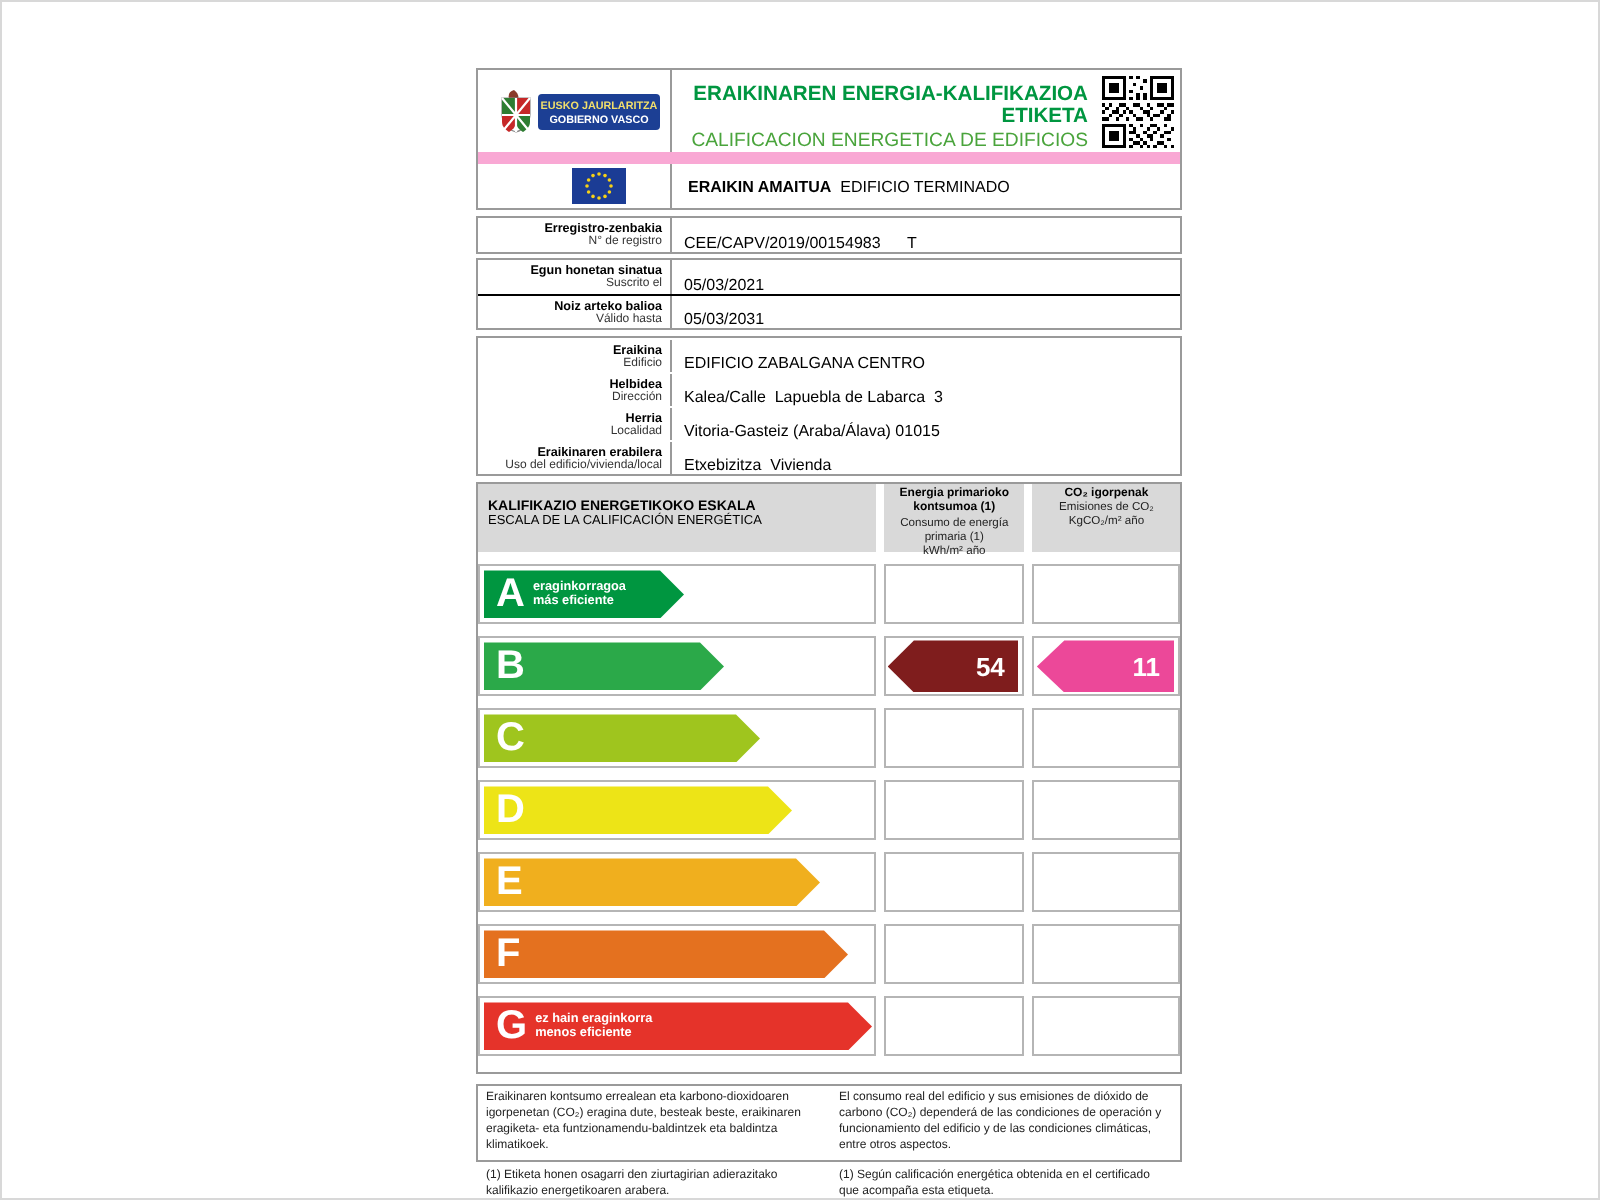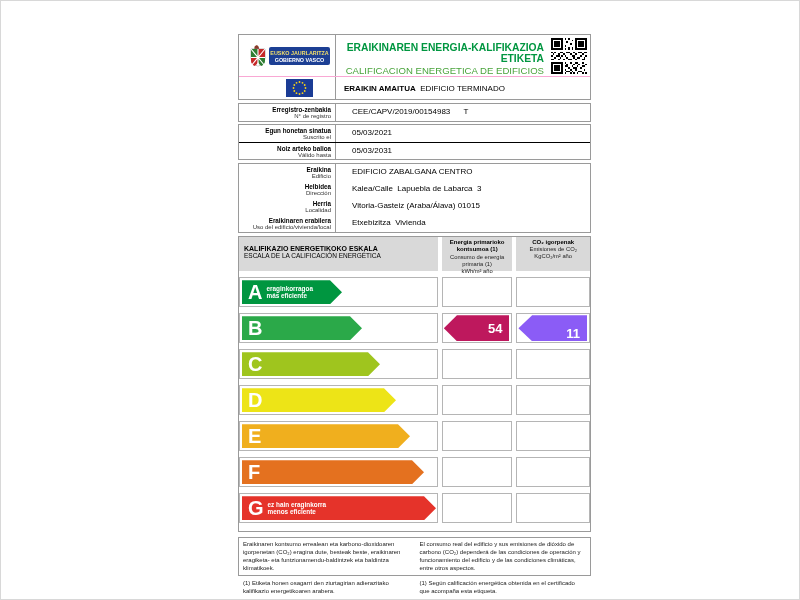--- a/index.html
+++ b/index.html
@@ -7,28 +7,28 @@
   .certificate{position:absolute;left:237px;top:33px;width:353px;color:#000;}
   .box{border:1px solid #9a9a9a;background:#fff;box-sizing:border-box;}
 
   
   .header-top{display:flex;height:41px;}
   .logo-cell{width:97px;border-right:1px solid #9a9a9a;display:flex;align-items:center;justify-content:center;box-sizing:border-box;}
   .title-cell{flex:1;position:relative;padding:7px 46px 0 8px;text-align:right;}
   .title-eu{font-size:10.3px;font-weight:bold;color:#009640;letter-spacing:0;}
   .title-es{font-size:9.6px;color:#4aa43c;margin-top:1px;}
   .qr{position:absolute;right:3px;top:3px;}
-  .header-bottom{display:flex;height:22px;border-top:1px solid #f9a8d4;}
+  .header-bottom{display:flex;height:22px;border-top:6px solid #f9a8d4;}
   .flag-cell{width:97px;border-right:1px solid #9a9a9a;display:flex;align-items:center;justify-content:flex-end;padding-right:22px;box-sizing:border-box;}
   .state-cell{flex:1;display:flex;align-items:center;padding-left:8px;font-size:8px;white-space:pre;}
   .state-eu{font-weight:bold;}
 
   
   .gap2{height:2px;} .gap3{height:3px;}
-  .info-row{display:flex;min-height:16px;align-items:flex-start;gap:10px;}
+  .info-row{display:flex;min-height:16px;align-items:flex-end;}
   .info-label{width:97px;border-right:1px solid #9a9a9a;text-align:right;padding:2px 4px 1px 2px;box-sizing:border-box;line-height:1.12;}
   .label-eu{font-size:6.3px;font-weight:bold;display:block;}
   .label-es{font-size:6px;color:#333;display:block;}
   .info-value{flex:1;font-size:8px;padding:3px 0 0 6px;white-space:pre;}
   .rule{border-top:1px solid #000000;}
 
   
   .scale-box{margin-top:3px;padding-bottom:2px;}
   .scale-header{display:flex;height:34px;}
   .sh-left{width:200px;background:#d9d9d9;padding:8px 2px 0 5px;box-sizing:border-box;}
@@ -294,26 +294,26 @@
             <div class="cell cell-energy"></div>
             <div class="cell cell-co2"></div>
           </div>
           <div class="scale-row">
             <div class="cell cell-scale">
               <div class="rating-arrow" style="width: 120px; background: rgb(43, 169, 73); clip-path: polygon(0px 0px, 90% 0px, 100% 50%, 90% 100%, 0px 100%);">
                 <span class="rating-letter">B</span>
               </div>
             </div>
             <div class="cell cell-energy">
-              <div class="value-arrow" style="background: #be185d;">
+              <div class="value-arrow" style="background: #7f1d1d;">
                 <span class="value-num">54</span>
               </div>
             </div>
             <div class="cell cell-co2">
-              <div class="value-arrow" style="background: #8b5cf6; align-items: flex-end;">
+              <div class="value-arrow" style="background: #ec4899;">
                 <span class="value-num">11</span>
               </div>
             </div>
           </div>
           <div class="scale-row">
             <div class="cell cell-scale">
               <div class="rating-arrow" style="width: 138px; background: rgb(159, 197, 30); clip-path: polygon(0px 0px, 91.3% 0px, 100% 50%, 91.3% 100%, 0px 100%);">
                 <span class="rating-letter">C</span>
               </div>
             </div>

